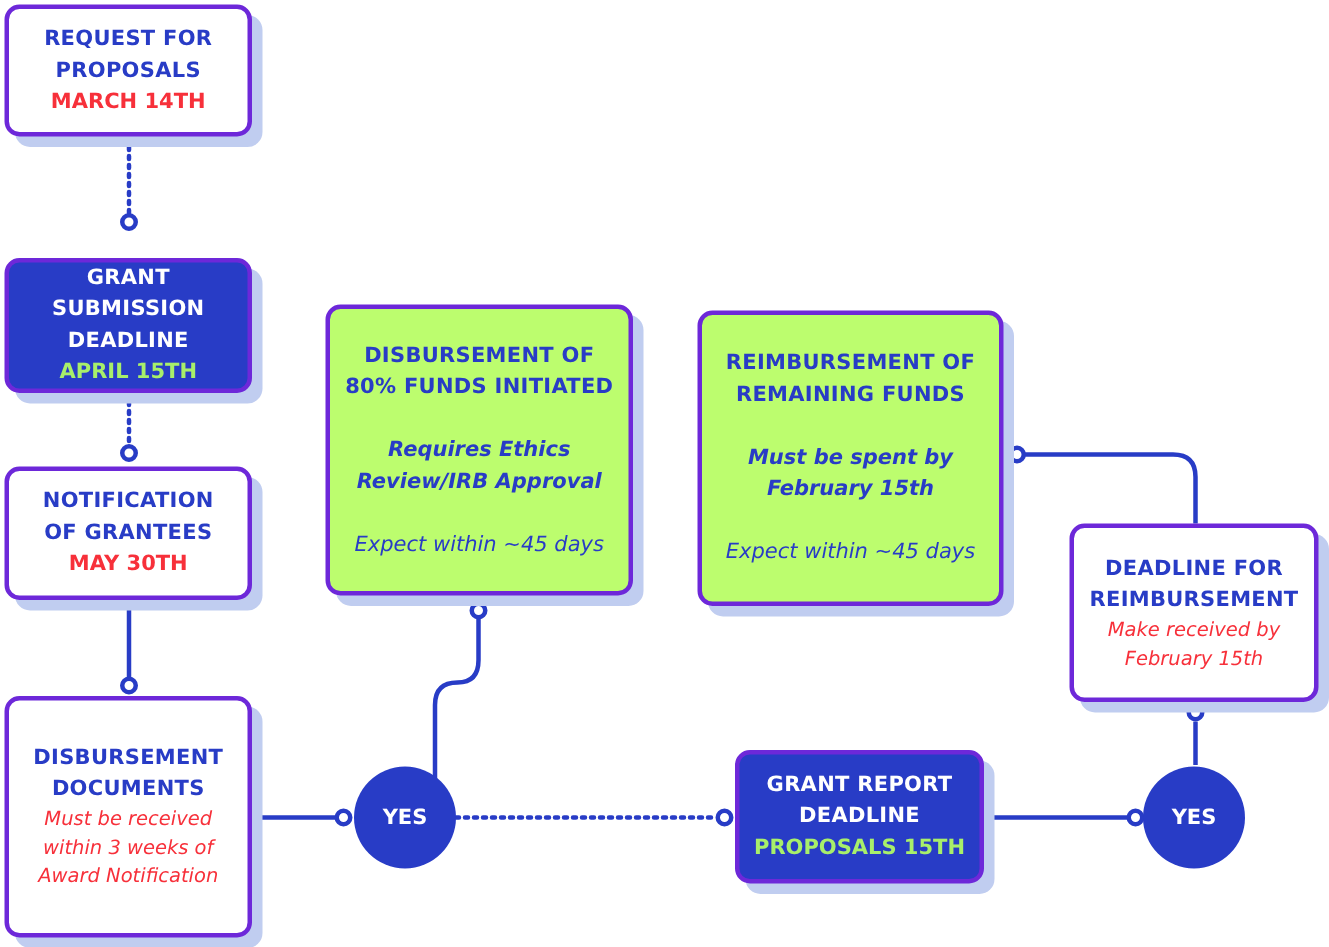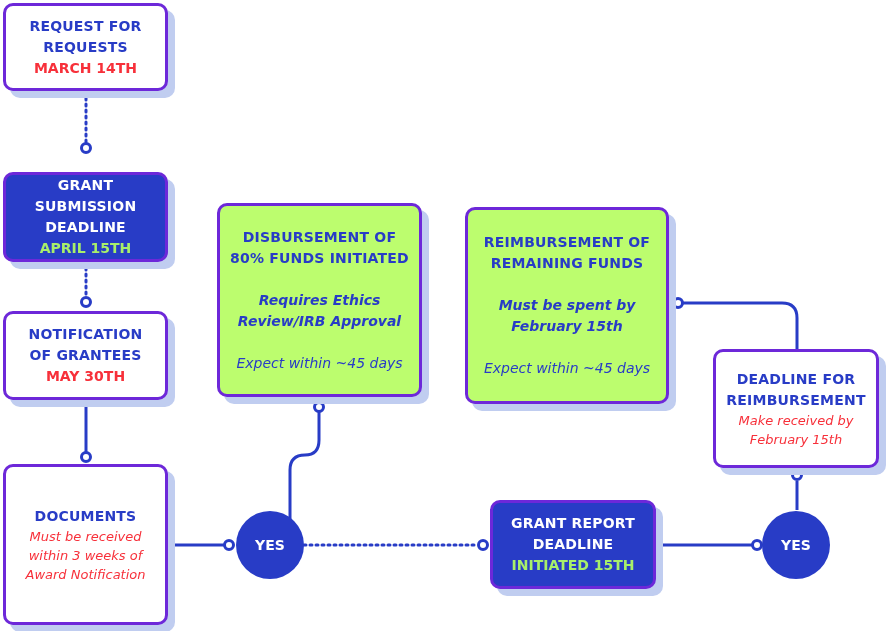--- a/index.html
+++ b/index.html
@@ -57,38 +57,39 @@
     <circle cx="319" cy="407" r="4.5"></circle>
     <circle cx="483" cy="545" r="4.5"></circle>
     <circle cx="757" cy="545" r="4.5"></circle>
     <circle cx="797" cy="475" r="4.5"></circle>
     <circle cx="678" cy="303" r="4.5"></circle>
   </g>
 </svg>
 
 <div class="box white" style="left:3px; top:3px; width:165px; height:88px;">
   <div class="t">REQUEST FOR</div>
-  <div class="t">REQUESTS</div>
+  <div class="t">PROPOSALS</div>
   <div class="date-red">MARCH 14TH</div>
 </div>
 
 <div class="box blue" style="left:3px; top:172px; width:165px; height:90px;">
   <div class="t">GRANT</div>
   <div class="t">SUBMISSION</div>
   <div class="t">DEADLINE</div>
   <div class="date-green">APRIL 15TH</div>
 </div>
 
 <div class="box white" style="left:3px; top:311px; width:165px; height:89px;">
   <div class="t">NOTIFICATION</div>
   <div class="t">OF GRANTEES</div>
   <div class="date-red">MAY 30TH</div>
 </div>
 
 <div class="box white" style="left:3px; top:464px; width:165px; height:161px;">
+  <div class="t">DISBURSEMENT</div>
   <div class="t">DOCUMENTS</div>
   <div class="note-red">Must be received</div>
   <div class="note-red">within 3 weeks of</div>
   <div class="note-red">Award Notification</div>
 </div>
 
 <div class="box green" style="left:217px; top:203px; width:205px; height:194px;">
   <div class="t">DISBURSEMENT OF</div>
   <div class="t">80% FUNDS INITIATED</div>
   <div class="gap"></div>
@@ -111,17 +112,17 @@
 <div class="box white" style="left:713px; top:349px; width:166px; height:119px;">
   <div class="t">DEADLINE FOR</div>
   <div class="t">REIMBURSEMENT</div>
   <div class="note-red">Make received by</div>
   <div class="note-red">February 15th</div>
 </div>
 
 <div class="box blue" style="left:490px; top:500px; width:166px; height:89px;">
   <div class="t">GRANT REPORT</div>
   <div class="t">DEADLINE</div>
-  <div class="date-green">INITIATED 15TH</div>
+  <div class="date-green">PROPOSALS 15TH</div>
 </div>
 
 <div class="circle" style="left:236px; top:511px;">YES</div>
 <div class="circle" style="left:762px; top:511px;">YES</div>
 
 </body></html>

